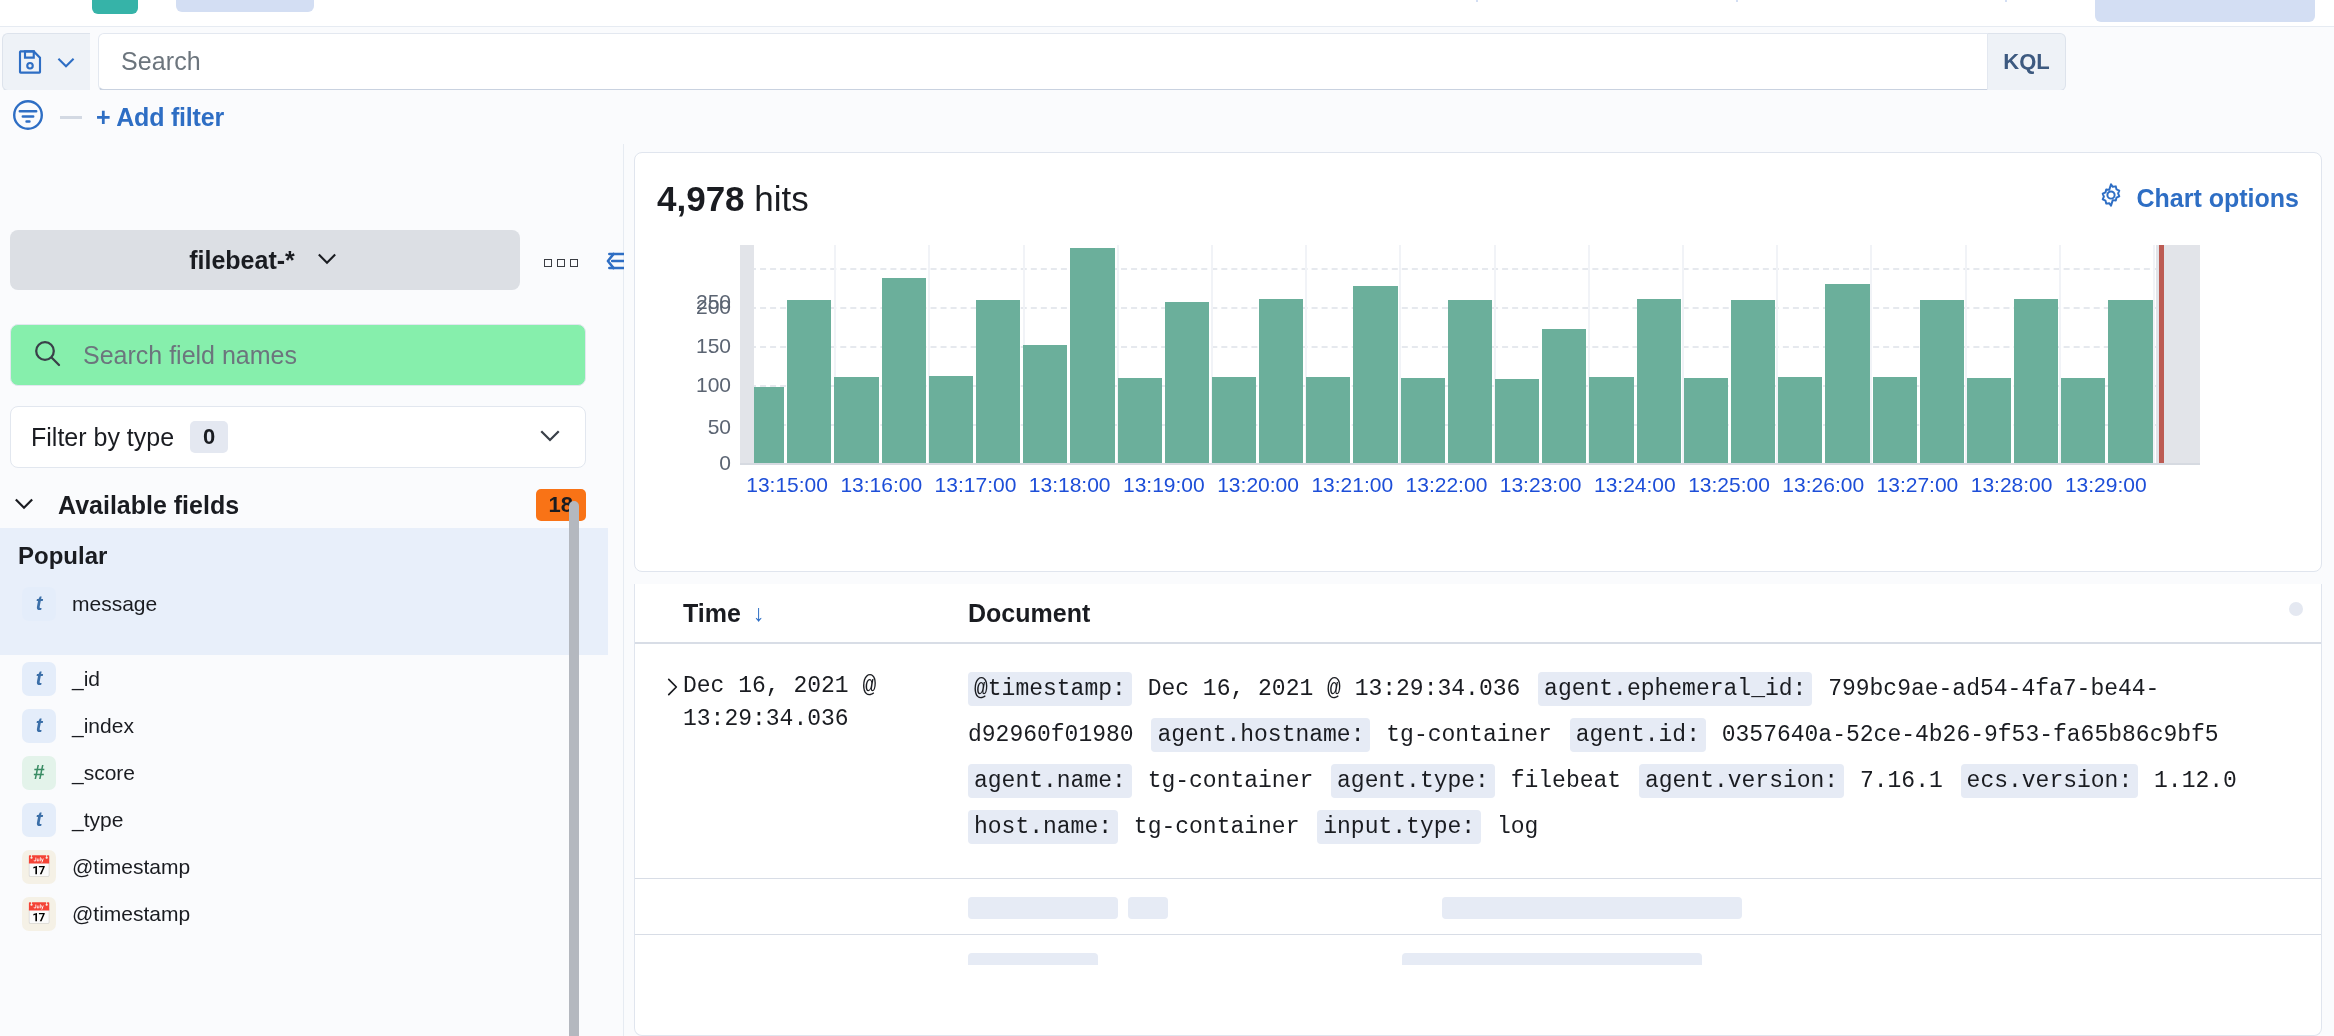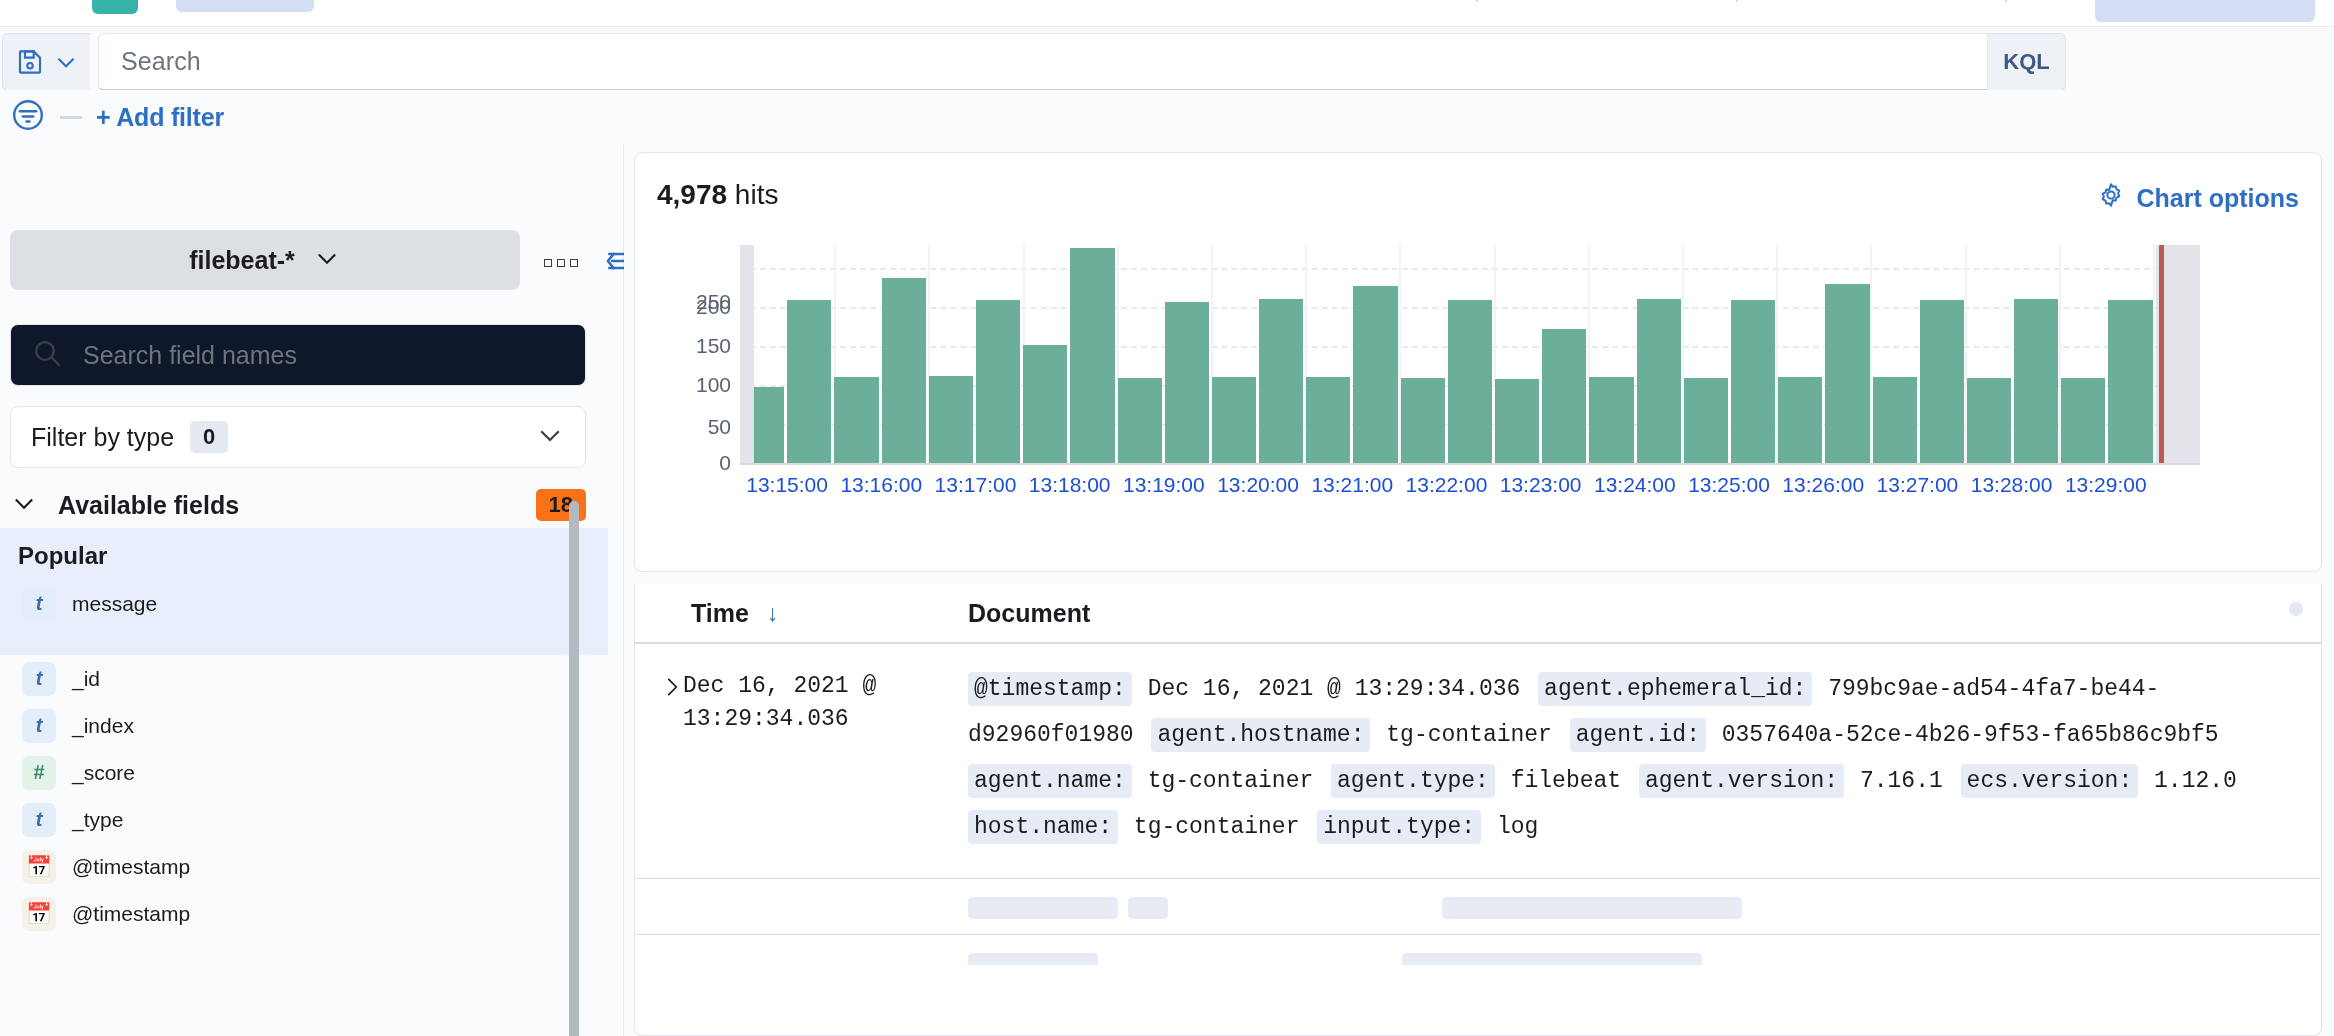--- a/index.html
+++ b/index.html
@@ -70,21 +70,21 @@
     background:#DCDFE4; border-radius:8px;
     display:flex; align-items:center; justify-content:center; gap:18px; cursor:pointer;
   }
   .idx-pattern .nm { font-size:25px; font-weight:700; color:#1A1C21; }
   .sb-icons { position:absolute; left:534px; top:14px; display:flex; align-items:center; gap:20px; }
   .dots3 { display:flex; gap:5px; }
   .dots3 i { width:8px; height:8px; border:1.6px solid #3A3D43; display:block; }
 
   .fieldsearch {
     position:absolute; left:10px; top:180px; width:576px; height:62px;
-    background:#0f172a; border:1px solid #E2E7EF; border-radius:8px;
+    background:#86efac; border:1px solid #E2E7EF; border-radius:8px;
     display:flex; align-items:center; padding-left:20px; gap:20px;
   }
   .fieldsearch .ph { font-size:25px; color:#6C757D; }
 
   .filtertype {
     position:absolute; left:10px; top:262px; width:576px; height:62px;
     background:#FFFFFF; border:1px solid #E2E7EF; border-radius:8px;
     display:flex; align-items:center; padding:0 20px; cursor:pointer;
   }
   .filtertype .lbl { font-size:25px; color:#1A1C21; }
@@ -125,21 +125,21 @@
     position:absolute; left:569px; top:357px; width:10px; height:678px;
     background:#B4B8BF; border-radius:5px;
   }
 
   
   .main { position:absolute; left:624px; top:144px; width:1710px; height:892px; background:#FAFBFD; }
   .chartcard {
     position:absolute; left:10px; top:8px; width:1688px; height:420px;
     background:#FFFFFF; border:1px solid #E0E5EE; border-radius:8px;
   }
-  .hits { position:absolute; left:22px; top:26px; font-size:28px; color:#1A1C21; }
+  .hits { position:absolute; left:22px; top:26px; font-size:35px; color:#1A1C21; }
   .hits b { font-weight:700; }
   .hits span { font-weight:400; }
   .chartopts {
     position:absolute; right:22px; top:28px; display:flex; align-items:center; gap:12px;
     color:#2E6EC4; font-size:25px; font-weight:700; cursor:pointer;
   }
 
   .plot { position:absolute; left:0; top:88px; width:1688px; height:290px; }
   .ylabels { position:absolute; left:0; top:0; width:96px; height:226px; }
   .ylabels div {
@@ -181,22 +181,22 @@
   
   .doctable {
     position:absolute; left:10px; top:440px; width:1688px; height:452px;
     background:#FFFFFF; border:1px solid #E0E5EE; border-top:none; border-radius:0 0 8px 8px;
     overflow:hidden;
   }
   .thead {
     position:relative; height:60px; border-bottom:2px solid #D8DDE6;
     display:flex; align-items:center;
   }
-  .th-time { position:absolute; left:56px; font-size:25px; font-weight:700; color:#1A1C21;
-             display:flex; align-items:center; gap:18px; cursor:pointer; }
+  .th-time { position:absolute; left:48px; font-size:25px; font-weight:700; color:#1A1C21;
+             display:flex; align-items:center; gap:12px; cursor:pointer; }
   .th-doc { position:absolute; left:333px; font-size:25px; font-weight:700; color:#1A1C21; cursor:pointer; }
   .th-handle { position:absolute; right:18px; top:18px; width:14px; height:14px;
                border-radius:50%; background:#E4E8F1; }
 
   .docrow { position:relative; border-bottom:1px solid #D8DDE6; padding:22px 0 28px 0; }
   .expander { position:absolute; left:24px; top:28px; cursor:pointer; }
   .doctime {
     position:absolute; left:48px; top:26px; width:270px;
     font-family:"Liberation Mono", monospace; font-size:23px; color:#1A1C21; line-height:1.45;
   }

